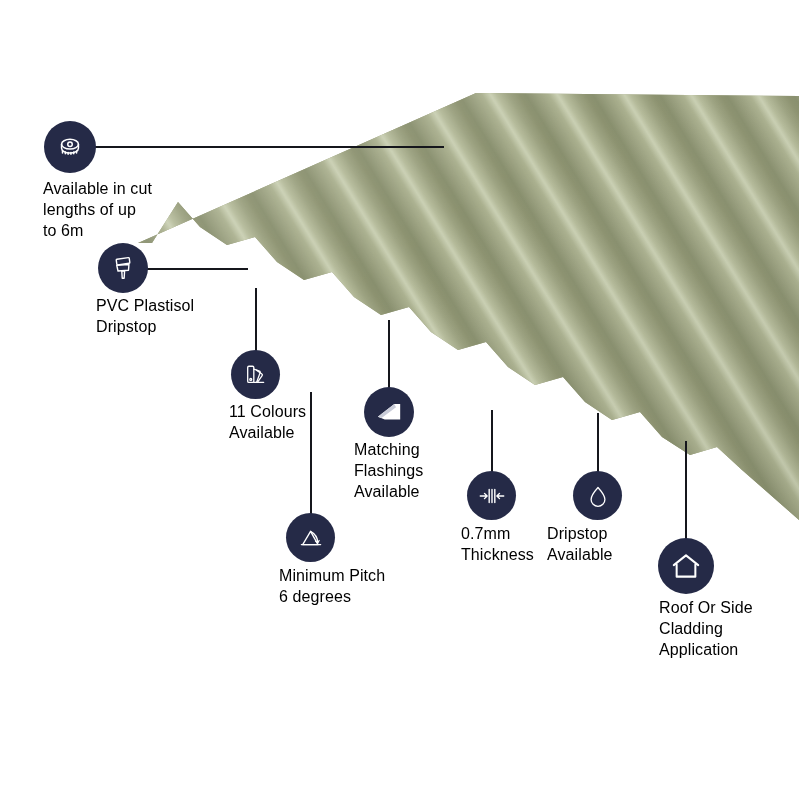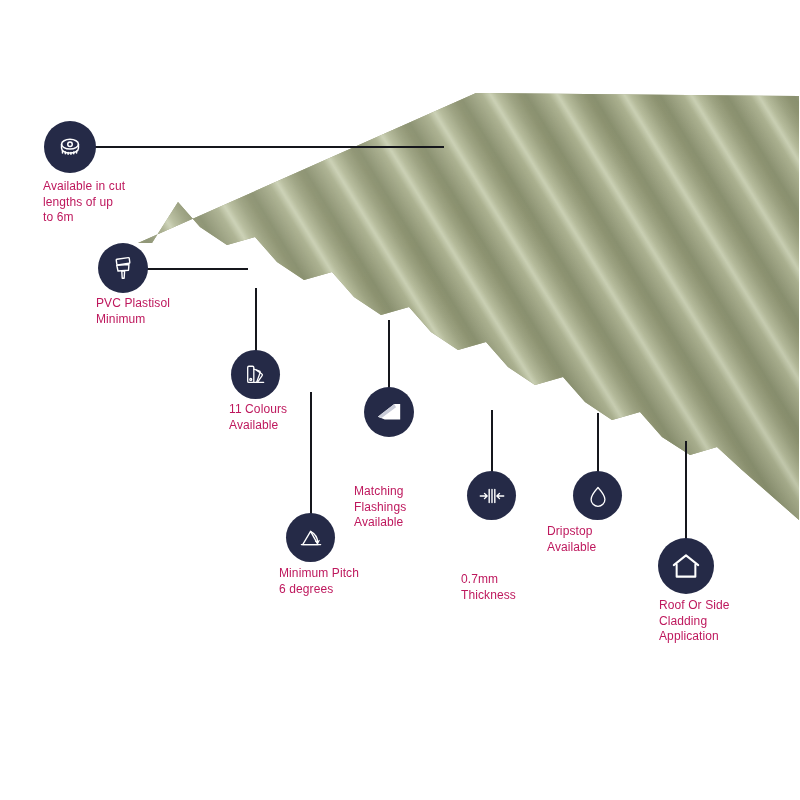--- a/index.html
+++ b/index.html
@@ -43,22 +43,22 @@
   .badge svg { display: block; }
   .leader {
     position: absolute;
     background: #15161c;
   }
   .leader.vert  { width: 2px; }
   .leader.horiz { height: 2px; }
 
   .label {
     position: absolute;
-    color: #be185d;
-    font-size: 12px;
+    color: #000000;
+    font-size: 16px;
     line-height: 1.30;
     letter-spacing: 0.1px;
     white-space: pre-line;
     font-family: "Liberation Sans", sans-serif;
   }
 </style>
 </head>
 <body>
 
 <div id="stage">
@@ -127,21 +127,21 @@
   <div class="callout">
     <div class="leader horiz" style="left:140px; top:268px; width:108px;"></div>
     <div class="badge" style="left:98px; top:243px; width:50px; height:50px;">
       <svg width="28" height="28" viewBox="0 0 32 32" fill="none" stroke="#ffffff" stroke-width="1.6" stroke-linecap="round" stroke-linejoin="round">
         <rect x="8.5" y="5" width="15" height="6.5" rx="1" transform="rotate(-8 16 8)"></rect>
         <path d="M9 12.5h14l-1 6.5H10z" transform="rotate(-4 16 15)"></path>
         <path d="M14.6 19.4h3.2l-.5 8.3h-2.2z"></path>
       </svg>
     </div>
     <div class="label" style="left:96px; top:296px; width:180px;">PVC Plastisol
-Minimum</div>
+Dripstop</div>
   </div>
 
   <div class="callout">
     <div class="leader vert" style="left:255px; top:288px; height:64px;"></div>
     <div class="badge" style="left:231px; top:350px; width:49px; height:49px;">
       <svg width="28" height="28" viewBox="0 0 32 32" fill="none" stroke="#ffffff" stroke-width="1.5" stroke-linecap="round" stroke-linejoin="round">
         <rect x="6.5" y="6" width="7" height="18.5" rx="1.4"></rect>
         <circle cx="10" cy="21" r="1.1"></circle>
         <path d="M13.5 9.2l6.4 2.3a1.4 1.4 0 0 1 .85 1.8l-3.9 10.7"></path>
         <path d="M16.6 10.4l6.1 4.4a1.4 1.4 0 0 1 .32 1.95l-5.4 7.6"></path>
@@ -153,21 +153,21 @@
   </div>
 
   <div class="callout">
     <div class="leader vert" style="left:388px; top:320px; height:68px;"></div>
     <div class="badge" style="left:364px; top:387px; width:50px; height:50px;">
       <svg width="34" height="34" viewBox="0 0 32 32">
         <path d="M5.5 20.5 L21 8.5 L26.5 8.5 L26.5 23 L12 23 Z" fill="#ffffff"></path>
         <path d="M5.5 20.5 L21 8.5 L22.6 11.5 L9 21.6 Z" fill="#c9ccd8"></path>
       </svg>
     </div>
-    <div class="label" style="left:354px; top:440px; width:180px;margin-top:44px;">Matching
+    <div class="label" style="left:354px; top:440px; width:180px;">Matching
 Flashings
 Available</div>
   </div>
 
   <div class="callout">
     <div class="leader vert" style="left:310px; top:392px; height:122px;"></div>
     <div class="badge" style="left:286px; top:513px; width:49px; height:49px;">
       <svg width="28" height="28" viewBox="0 0 32 32" fill="none" stroke="#ffffff" stroke-width="1.5" stroke-linecap="round" stroke-linejoin="round">
         <path d="M5 23.5h22"></path>
         <path d="M6.5 23.5 L15.5 8.5 L24 23.5 Z"></path>
@@ -181,21 +181,21 @@
 
   <div class="callout">
     <div class="leader vert" style="left:491px; top:410px; height:62px;"></div>
     <div class="badge" style="left:467px; top:471px; width:49px; height:49px;">
       <svg width="30" height="30" viewBox="0 0 32 32" fill="none" stroke="#ffffff" stroke-width="1.5" stroke-linecap="round" stroke-linejoin="round">
         <path d="M13 9v14M16 9v14M19 9v14"></path>
         <path d="M3.5 16h7M8 13.2l2.8 2.8L8 18.8"></path>
         <path d="M28.5 16h-7M24 13.2 21.2 16 24 18.8"></path>
       </svg>
     </div>
-    <div class="label" style="left:461px; top:524px; width:180px;margin-top:48px;">0.7mm
+    <div class="label" style="left:461px; top:524px; width:180px;">0.7mm
 Thickness</div>
   </div>
 
   <div class="callout">
     <div class="leader vert" style="left:597px; top:413px; height:59px;"></div>
     <div class="badge" style="left:573px; top:471px; width:49px; height:49px;">
       <svg width="26" height="26" viewBox="0 0 32 32" fill="none" stroke="#ffffff" stroke-width="1.6" stroke-linecap="round" stroke-linejoin="round">
         <path d="M16 5.5 C 16 5.5, 24.5 15, 24.5 20.2 A 8.5 8.5 0 0 1 7.5 20.2 C 7.5 15, 16 5.5, 16 5.5 Z"></path>
       </svg>
     </div>

